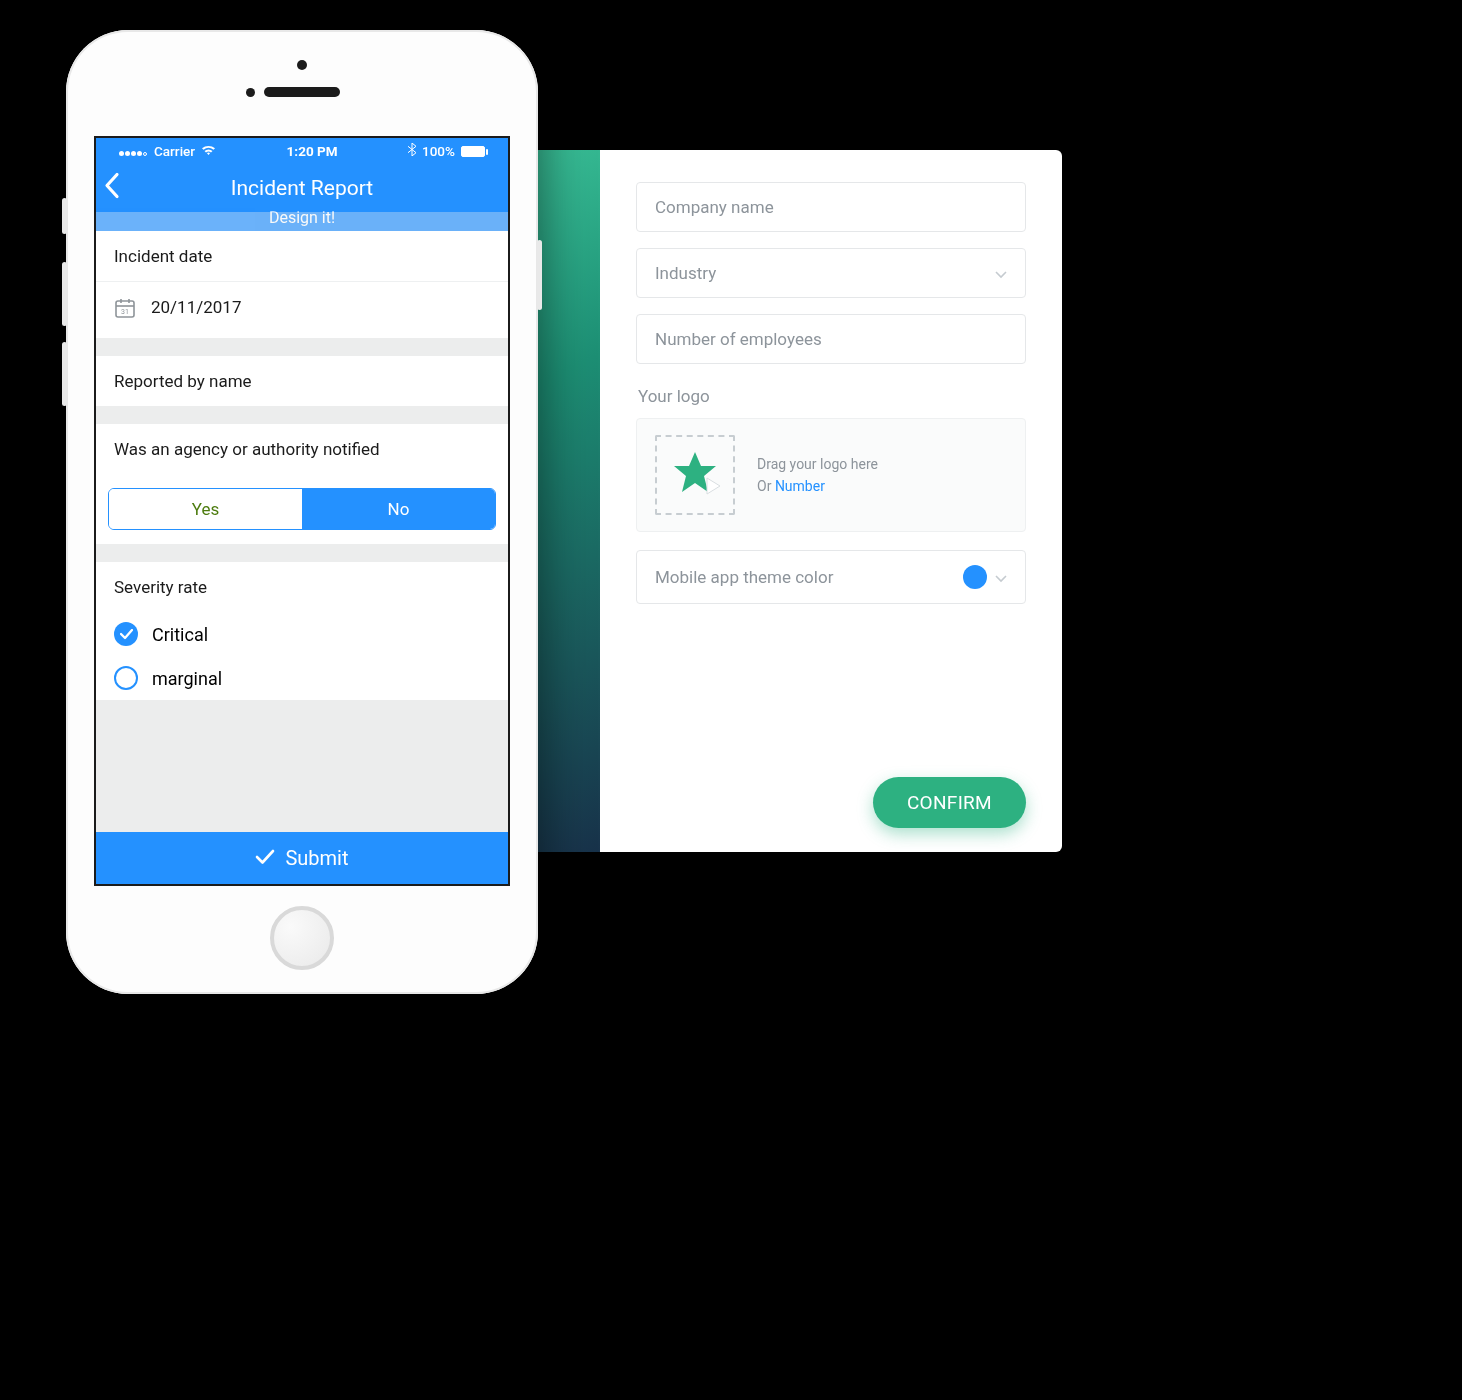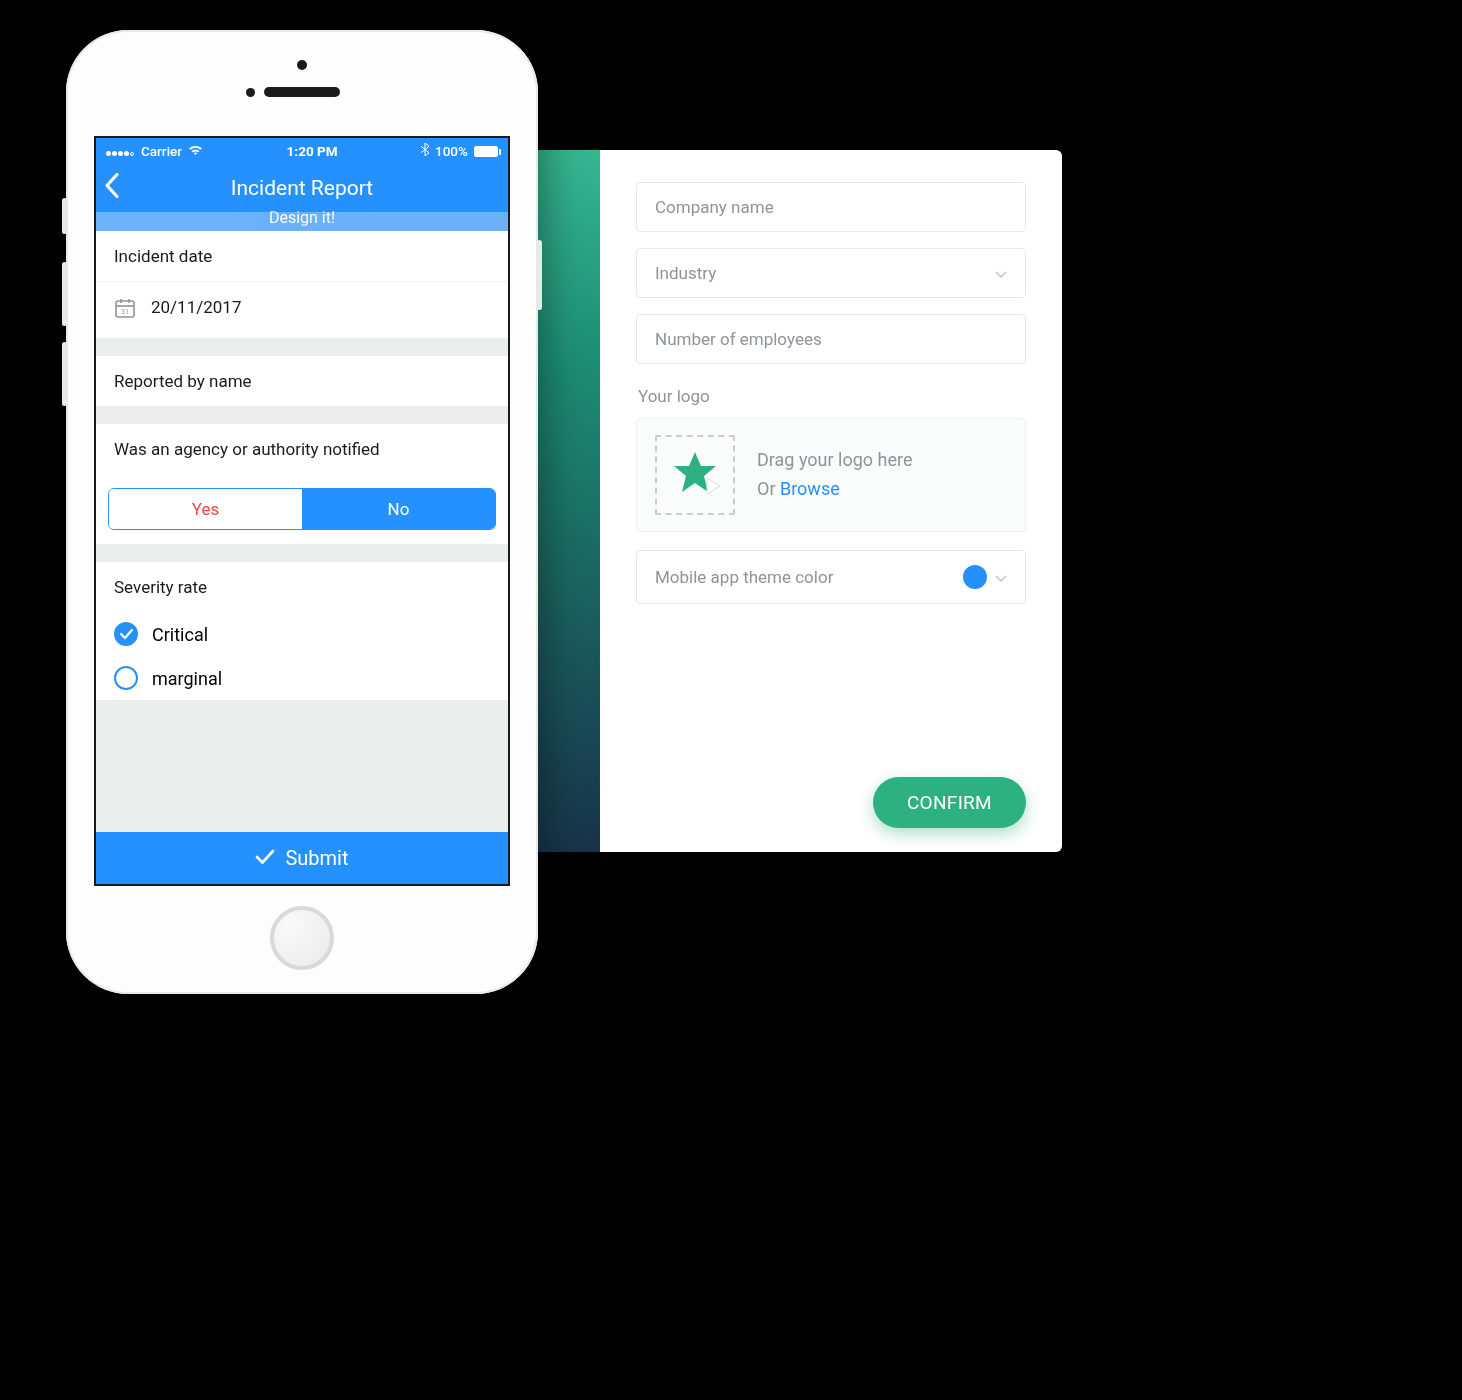--- a/index.html
+++ b/index.html
@@ -45,21 +45,21 @@
     border-radius: 4px;
     padding: 16px 18px;
     display: flex; align-items: center; gap: 22px;
     margin-bottom: 18px;
   }
   .drop-target {
     width: 80px; height: 80px; position: relative;
     border: 2px dashed #c7cdd1; border-radius: 2px;
     display:flex; align-items:center; justify-content:center;
   }
-  .drag-text { font-size: 18px; color: #8d949b; line-height: 1.6; }
+  .drag-text { font-size: 14px; color: #8d949b; line-height: 1.6; }
   .drag-text a { color: #2491ff; text-decoration: none; }
   .color-swatch { width: 24px; height: 24px; border-radius: 50%; background: #2491ff; }
   .chev { margin-left: 8px; }
   .cta-row { margin-top: auto; display: flex; justify-content: flex-end; }
   .confirm-btn {
     background: #2db181; color: #fff; border: none;
     font-size: 19px; letter-spacing: 0.3px;
     padding: 14px 34px; border-radius: 28px;
     box-shadow: 0 6px 16px rgba(45,177,129,0.4);
   }
@@ -92,21 +92,21 @@
     border: 2px solid #1b1b1b;
     background: #efefef;
     display: flex; flex-direction: column;
     overflow: hidden;
   }
 
   
   .statusbar {
     height: 26px; background: #2491ff; color: #fff;
     display: flex; align-items: center; justify-content: space-between;
-    font-size: 13.5px; font-weight: 500; padding: 0 10px;
+    font-size: 13.5px; font-weight: 500; padding: 0 23px;
   }
   .sb-side { display:flex; align-items:center; gap:6px; }
   .dots span { display:inline-block; width:5px; height:5px; border-radius:50%; background:#fff; margin-right:1px; }
   .dots span.o { background:transparent; border:1px solid #fff; width:4px; height:4px; }
   .batt { display:inline-block; width:24px; height:11px; border:1px solid #fff; border-radius:2px; position:relative; background:#fff; }
   .batt::after { content:""; position:absolute; right:-4px; top:2px; width:2px; height:6px; background:#fff; border-radius:1px; }
 
   
   .navhdr {
     height: 48px; background:#2491ff; color:#fff;
@@ -121,21 +121,21 @@
   .section { background:#fff; }
   .row { padding: 15px 18px; font-size:17px; color:#1b1b1b; border-top:1px solid #eef0f1; }
   .row:first-child { border-top:none; }
   .row.label { font-size:17px; }
   .row.date { display:flex; gap:15px; }
   .gap { height:18px; background:#eceded; }
 
   .seg { padding: 14px 12px; }
   .seg-inner { display:flex; border:1.5px solid #2491ff; border-radius:6px; overflow:hidden; }
   .seg-btn { flex:1; text-align:center; padding:10px 0; font-size:17px; }
-  .seg-btn.off { background:#fff; color:#ef4444; }
+  .seg-btn.off { background:#fff; color:#4d7c0f; }
   .seg-btn.on { background:#2491ff; color:#fff; }
 
   .radio-row { display:flex; align-items:center; gap:14px; padding:10px 18px; font-size:18px; }
   .radio { width:24px; height:24px; border-radius:50%; display:flex; align-items:center; justify-content:center; }
   .radio.sel { background:#2491ff; }
   .radio.un { border:2px solid #2491ff; }
 
   .submitbar {
     height:52px; background:#2491ff; color:#fff;
     display:flex; align-items:center; justify-content:center; gap:10px;
@@ -170,21 +170,21 @@
           <svg width="50" height="50" viewBox="0 0 50 50">
             <polygon points="25,4 31,18 46,18 34,28 38,44 25,35 12,44 16,28 4,18 19,18" fill="#2db181"></polygon>
             <polygon points="37,30 50,38 37,46" fill="#fff" stroke="#d9dee1" stroke-width="1"></polygon>
           </svg>
         </span>
       </div>
       <div class="drag-text">
         <div>Drag your logo here</div>
         <div>
           <span>Or</span>
-          <a href="#">Browse</a>
+          <a href="#">Number</a>
         </div>
       </div>
     </div>
 
     <div class="field">
       <span class="val">Mobile app theme color</span>
       <span style="display:flex;align-items:center;">
         <span class="color-swatch"></span>
         <span class="chev">
           <svg width="12" height="8" viewBox="0 0 12 8">

